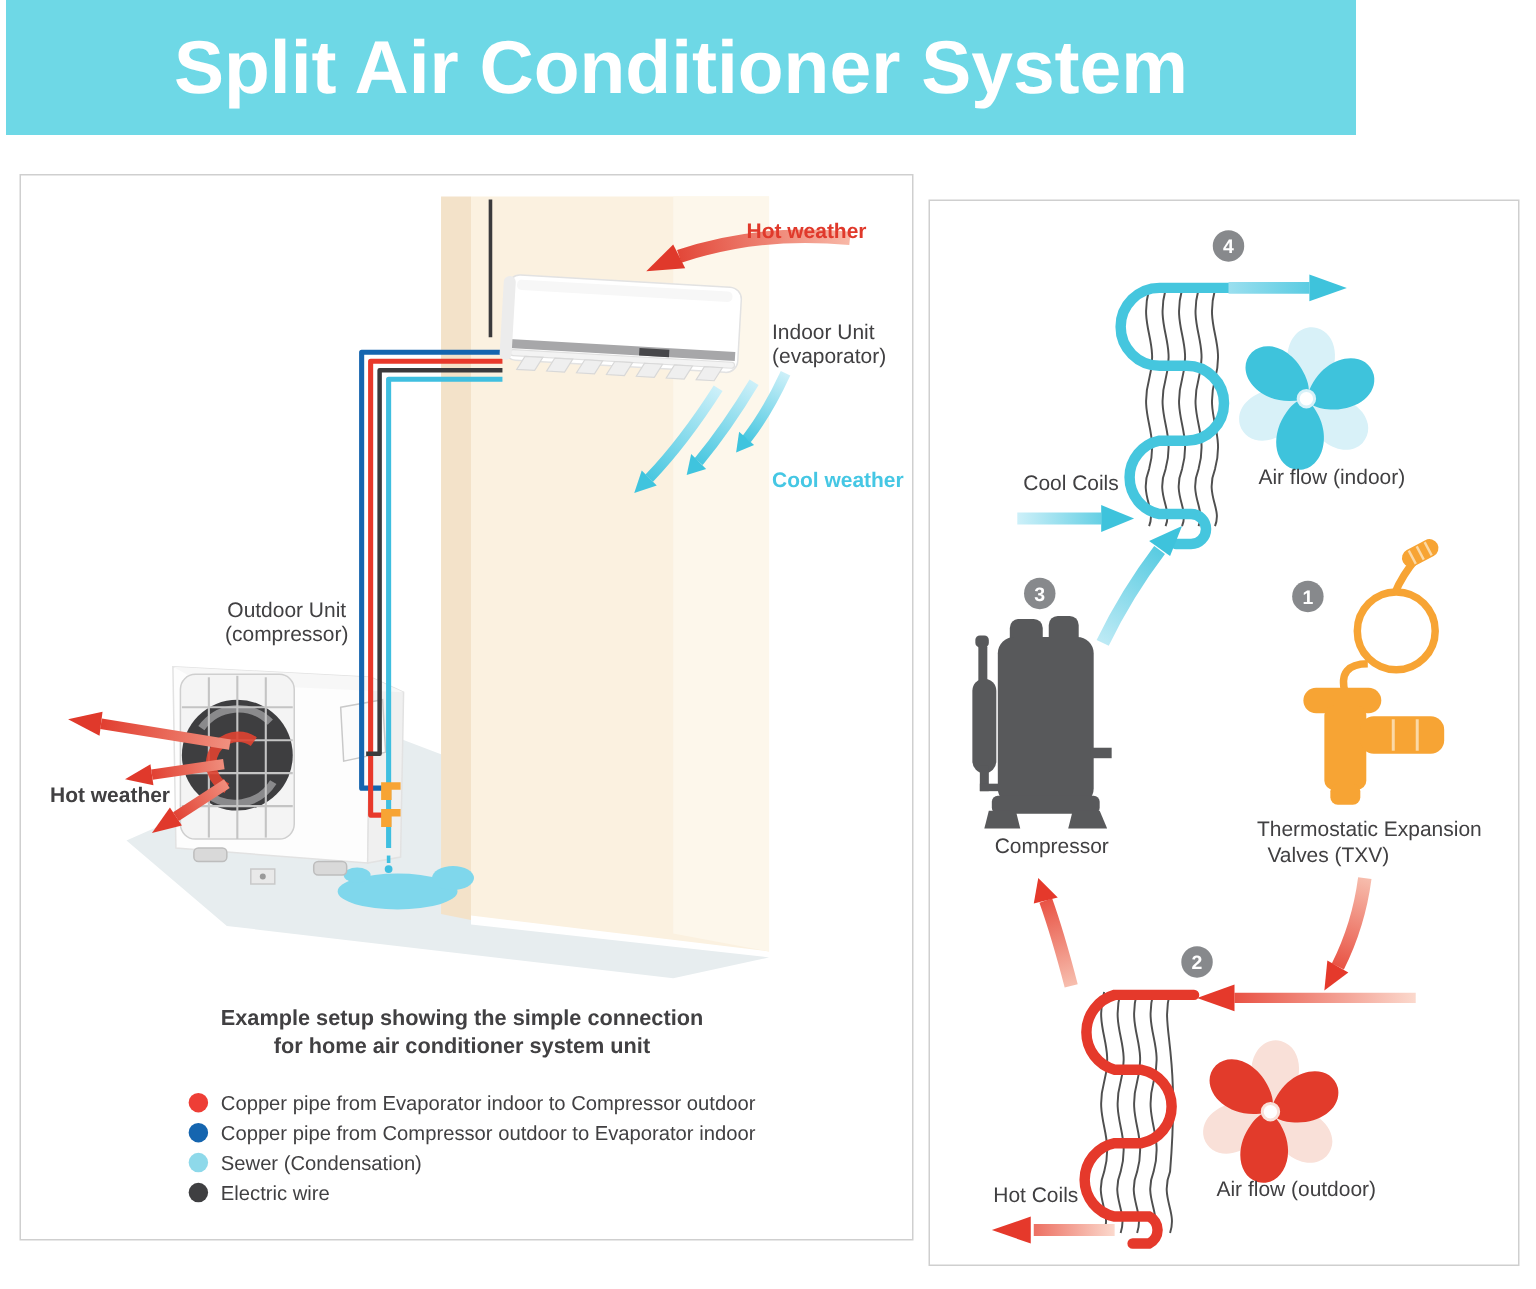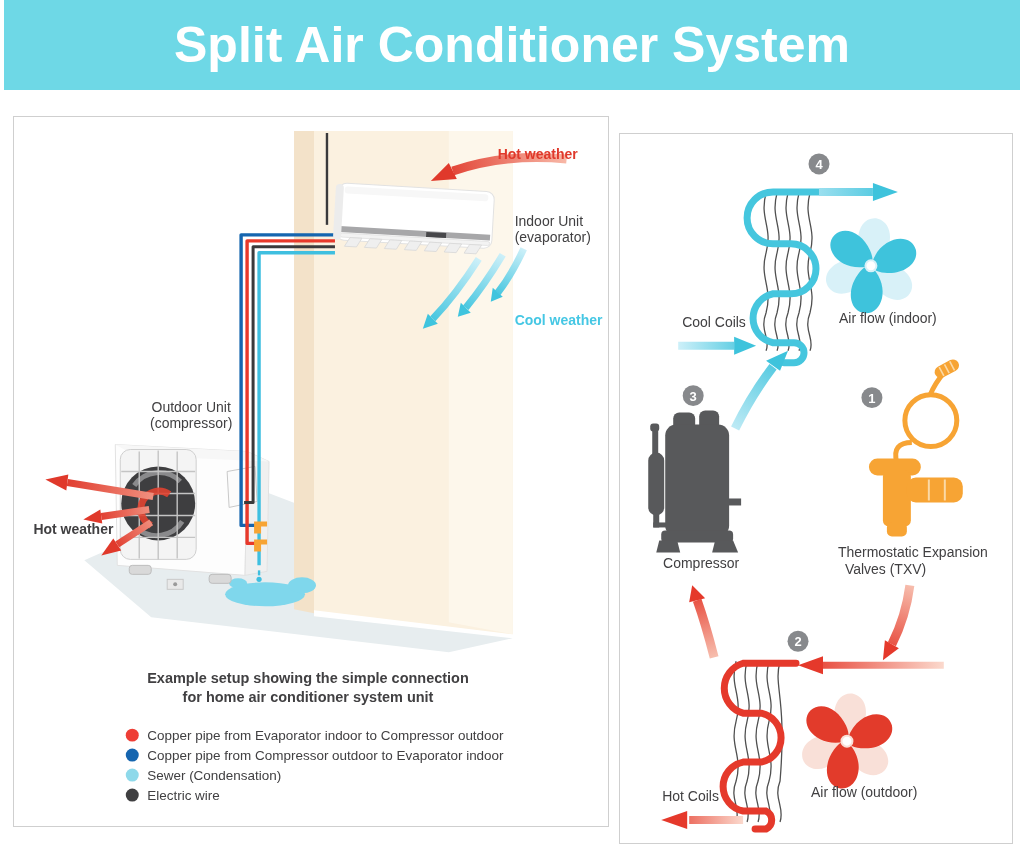--- a/index.html
+++ b/index.html
@@ -1,18 +1,18 @@
 <!DOCTYPE html>
 <html><head>
 <meta charset="utf-8">
 <style>
   html,body{margin:0;padding:0;background:#ffffff;}
   .page{position:relative;width:1024px;height:859px;background:#ffffff;overflow:hidden;
         font-family:"Liberation Sans","DejaVu Sans",sans-serif;}
-  .header{position:absolute;left:4px;top:0;width:1016px;height:90px;background:#6ED8E6;
+  .header{position:absolute;left:4px;top:0;width:900px;height:90px;background:#6ED8E6;
           display:flex;align-items:center;justify-content:center;}
   .header h1{margin:0;font-size:50px;font-weight:bold;color:#ffffff;letter-spacing:0px;}
   .panel{position:absolute;background:#ffffff;border:1px solid #CFCFCF;}
   .panel-left{left:13px;top:116px;width:594px;height:709px;}
   .panel-right{left:619px;top:133px;width:392px;height:709px;}
   .panel svg{display:block;width:100%;height:100%;}
   svg text{fill:#414042;font-size:14px;font-family:"Liberation Sans","DejaVu Sans",sans-serif;}
   svg text.bold{font-weight:bold;}
   svg text.red{fill:#E0392B;}
   svg text.cyan{fill:#45C7E4;}

